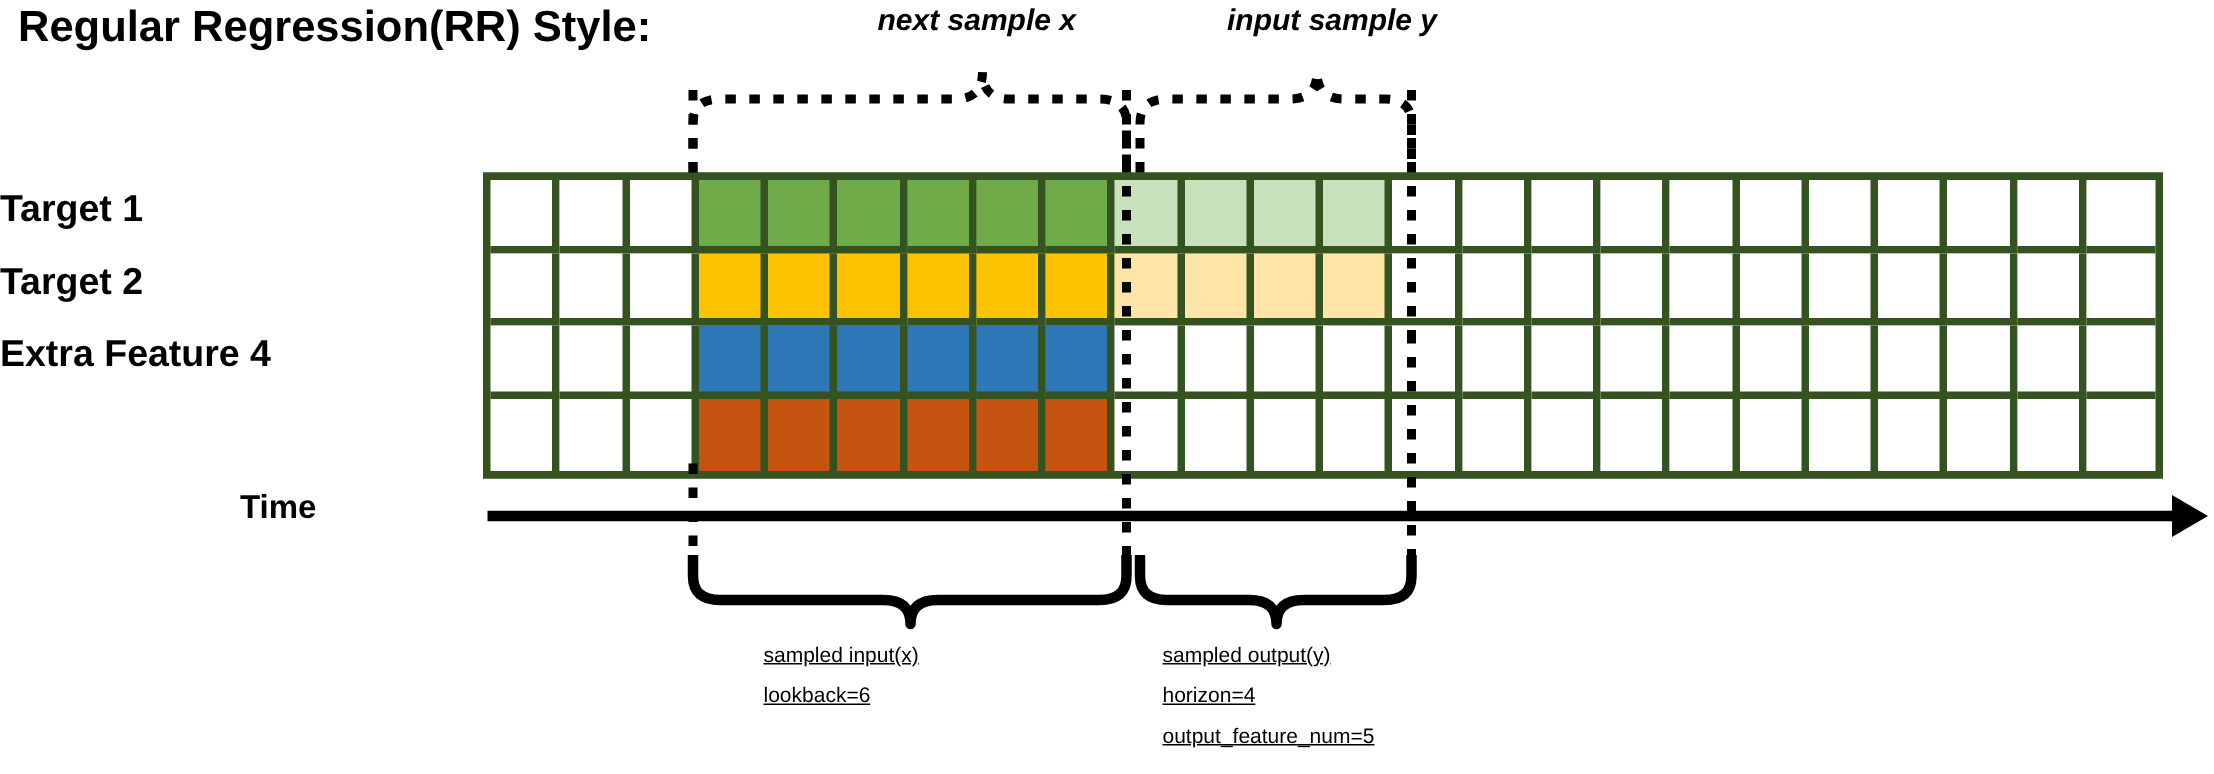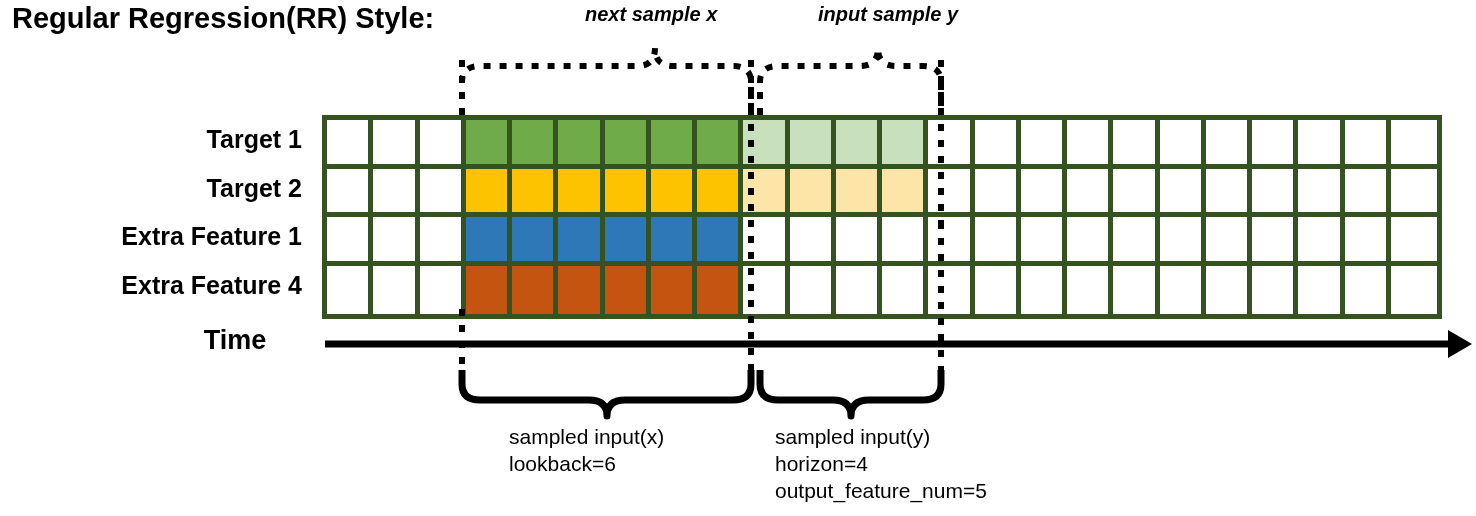--- a/index.html
+++ b/index.html
@@ -52,21 +52,21 @@
   #row-labels {
     position: absolute;
     left: 0px;
     top: 115px;
     width: 312px;
     height: 194px;
   }
   .row-label {
     height: 48.5px;
     line-height: 48.5px;
-    text-align: right;
+    text-align: left;
     font-size: 25px;
     font-weight: bold;
     white-space: nowrap;
     padding-right: 10px;
     box-sizing: border-box;
   }
 
   
   #grid {
     position: absolute;
@@ -91,47 +91,47 @@
   }
   .grid-row:last-child .cell { border-bottom: none; }
   .grid-row .cell:last-child { border-right: none; }
 
   
   #time-label {
     position: absolute;
     left: 160px;
     top: 325px;
     width: 150px;
-    text-align: center;
-    font-size: 27px;
+    text-align: left;
+    font-size: 22px;
     font-weight: bold;
   }
 
   
   .annot-block {
     position: absolute;
-    font-size: 21px;
+    font-size: 14px;
     line-height: 27px;
     white-space: nowrap;
+    text-decoration: underline;
   }
   #annot-input  { left: 509px; top: 423px; }
   #annot-output { left: 775px; top: 423px; }
 </style>
 </head>
 <body>
 
 <div id="page-title">Regular Regression(RR) Style:</div>
 
 <div class="brace-label" id="label-next-sample-x">next sample x</div>
 <div class="brace-label" id="label-next-sample-y">input sample y</div>
 
 <div id="row-labels">
   <div class="row-label">Target 1</div>
   <div class="row-label">Target 2</div>
-  <div class="row-label">Extra Feature 1</div>
   <div class="row-label">Extra Feature 4</div>
 </div>
 
 <div id="grid">
     <div class="grid-row">
       <div class="cell" style="background: rgb(255, 255, 255);"></div>
       <div class="cell" style="background: rgb(255, 255, 255);"></div>
       <div class="cell" style="background: rgb(255, 255, 255);"></div>
       <div class="cell" style="background: rgb(111, 171, 72);"></div>
       <div class="cell" style="background: rgb(111, 171, 72);"></div>
@@ -235,21 +235,21 @@
     </div>
   </div>
 
 <div id="time-label">Time</div>
 
 <div class="annot-block" id="annot-input">
   <div>sampled input(x)</div>
   <div>lookback=6</div>
 </div>
 <div class="annot-block" id="annot-output">
-  <div>sampled input(y)</div>
+  <div>sampled output(y)</div>
   <div>horizon=4</div>
   <div>output_feature_num=5</div>
 </div>
 
 <svg id="overlay" viewBox="0 0 1476 516">
 
   <g stroke="#000000" stroke-width="6" stroke-linecap="butt" stroke-dasharray="7,9" fill="none">
     <line x1="462" y1="60" x2="462" y2="115"></line>
     <line x1="462" y1="309" x2="462" y2="370"></line>
     <line x1="751" y1="60" x2="751" y2="370"></line>

